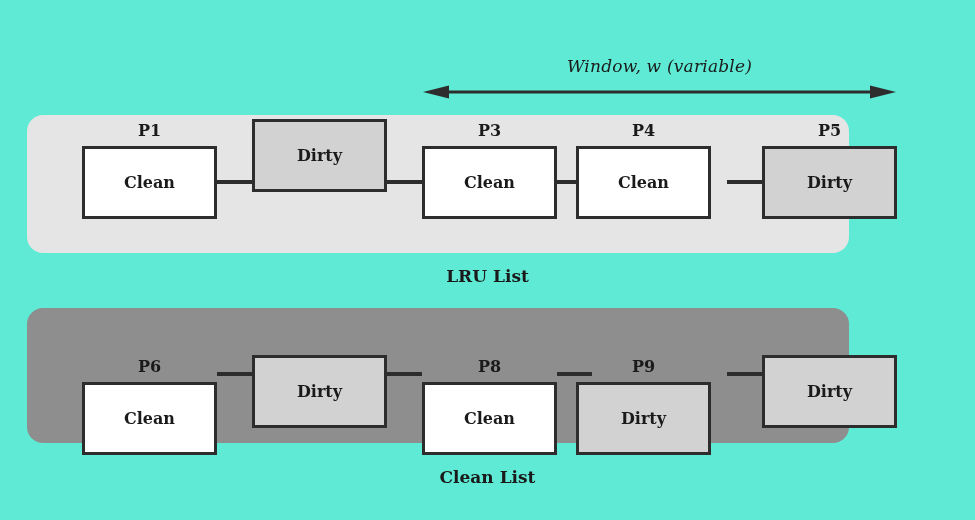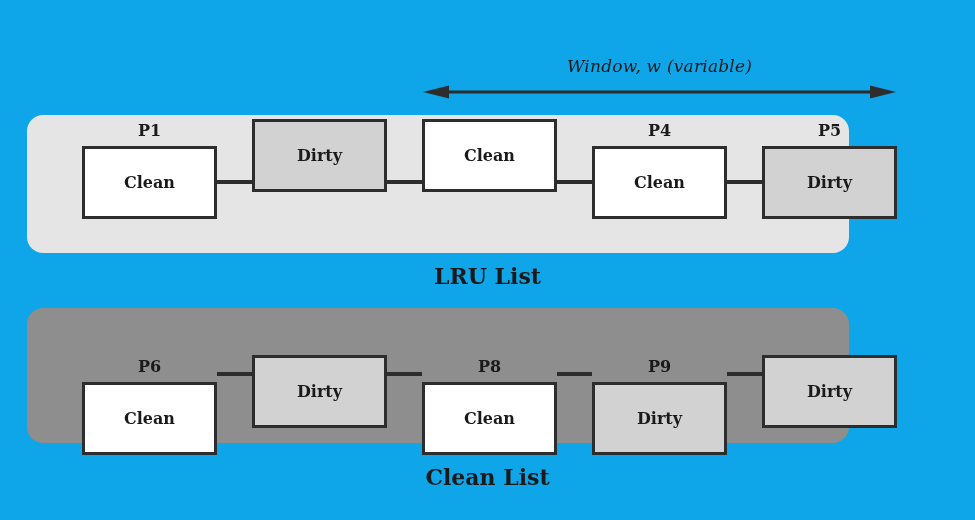--- a/index.html
+++ b/index.html
@@ -5,59 +5,59 @@
   :root{
     --lru-band:#e5e5e5;
     --ghost-band:#8e8e8e;
     --clean-fill:#ffffff;
     --dirty-fill:#d2d2d2;
     --line:#2d2d2d;
     --text:#1a1a1a;
   }
   html,body{margin:0;padding:0;background:#ffffff;}
   .canvas{
-    position:relative;width:975px;height:520px;background:#0ea5e9;overflow:hidden;
+    position:relative;width:975px;height:520px;background:#5eead4;overflow:hidden;
     font-family:"DejaVu Serif","Liberation Serif",serif;color:var(--text);
   }
 
   
   .window-annotation{position:absolute;left:422px;top:54px;width:475px;text-align:center;}
   .window-label{font-style:italic;font-size:17px;line-height:24px;letter-spacing:.2px;}
   .window-arrow{display:block;margin-top:6px;}
   .window-arrow line{stroke:var(--line);stroke-width:3;}
   .window-arrow polygon{fill:var(--line);}
 
   
   .band{position:absolute;left:27px;width:822px;border-radius:16px;}
   .band.lru{top:115px;height:138px;background:var(--lru-band);}
   .band.ghost{top:308px;height:135px;background:var(--ghost-band);}
 
   
   .node{position:absolute;width:135px;}
   .band.lru  .node{top:4px;}
   .band.ghost .node{top:3px;margin-top:44px;}
-  .n1{left:55px}.n2{left:225px}.n3{left:395px}.n4{left:565px}.n5{left:735px}
+  .n1{left:55px}.n2{left:225px}.n3{left:395px}.n4{left:549px}.n5{left:735px}
   .page-label{height:24px;line-height:24px;text-align:center;font-weight:bold;font-size:16px;margin-bottom:3px;}
   .page-box{
     box-sizing:border-box;width:135px;height:73px;
     border:3px solid var(--line);background:var(--clean-fill);
     display:flex;align-items:center;justify-content:center;
     font-size:16px;
     font-weight:bold;
   }
   .page-box.dirty{background:var(--dirty-fill);}
 
   
   .connector{position:absolute;height:4px;background:var(--line);width:35px;}
   .band.lru  .connector{top:65px;}
   .band.ghost .connector{top:64px;}
   .c1{left:190px}.c2{left:360px}.c3{left:530px}.c4{left:700px}
 
   
-  .list-title{position:absolute;left:0;width:975px;text-align:center;font-weight:bold;font-size:22px;line-height:22px;}
+  .list-title{position:absolute;left:0;width:975px;text-align:center;font-weight:bold;font-size:17px;line-height:22px;}
   .lru-title{top:265px;}
   .ghost-title{top:466px;}
 </style>
 </head>
 <body>
 
 <div class="canvas">
 
   <div class="window-annotation">
     <div class="window-label">Window, w (variable)</div>
@@ -79,20 +79,21 @@
       <div class="page-box clean">
         <span>Clean</span>
       </div>
     </div>
     <div class="node n2">
       <div class="page-box dirty">
         <span>Dirty</span>
       </div>
     </div>
     <div class="node n3">
+      <div class="page-label">P3</div>
       <div class="page-box clean">
         <span>Clean</span>
       </div>
     </div>
     <div class="node n4">
       <div class="page-label">P4</div>
       <div class="page-box clean">
         <span>Clean</span>
       </div>
     </div>

